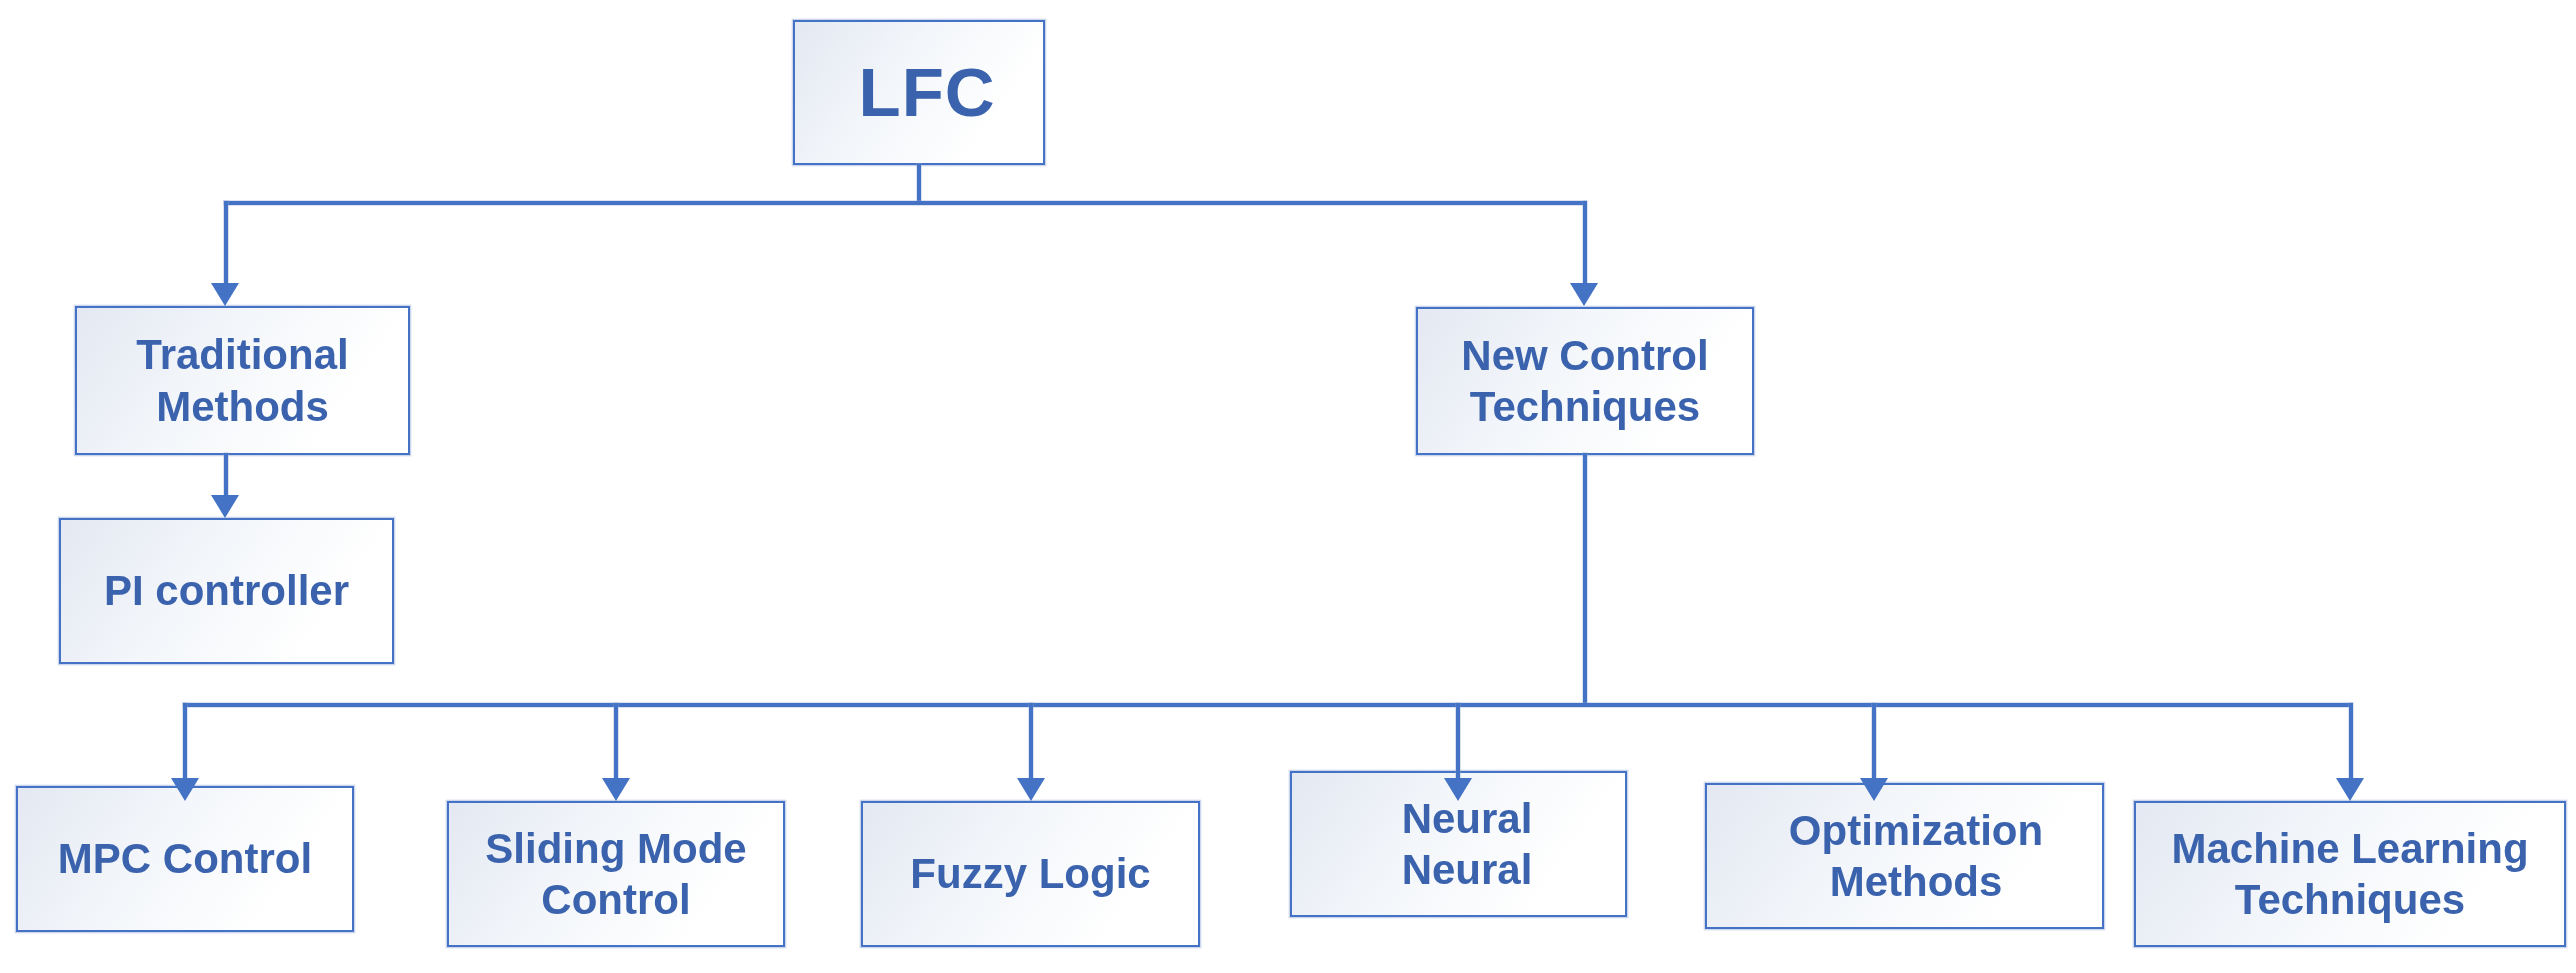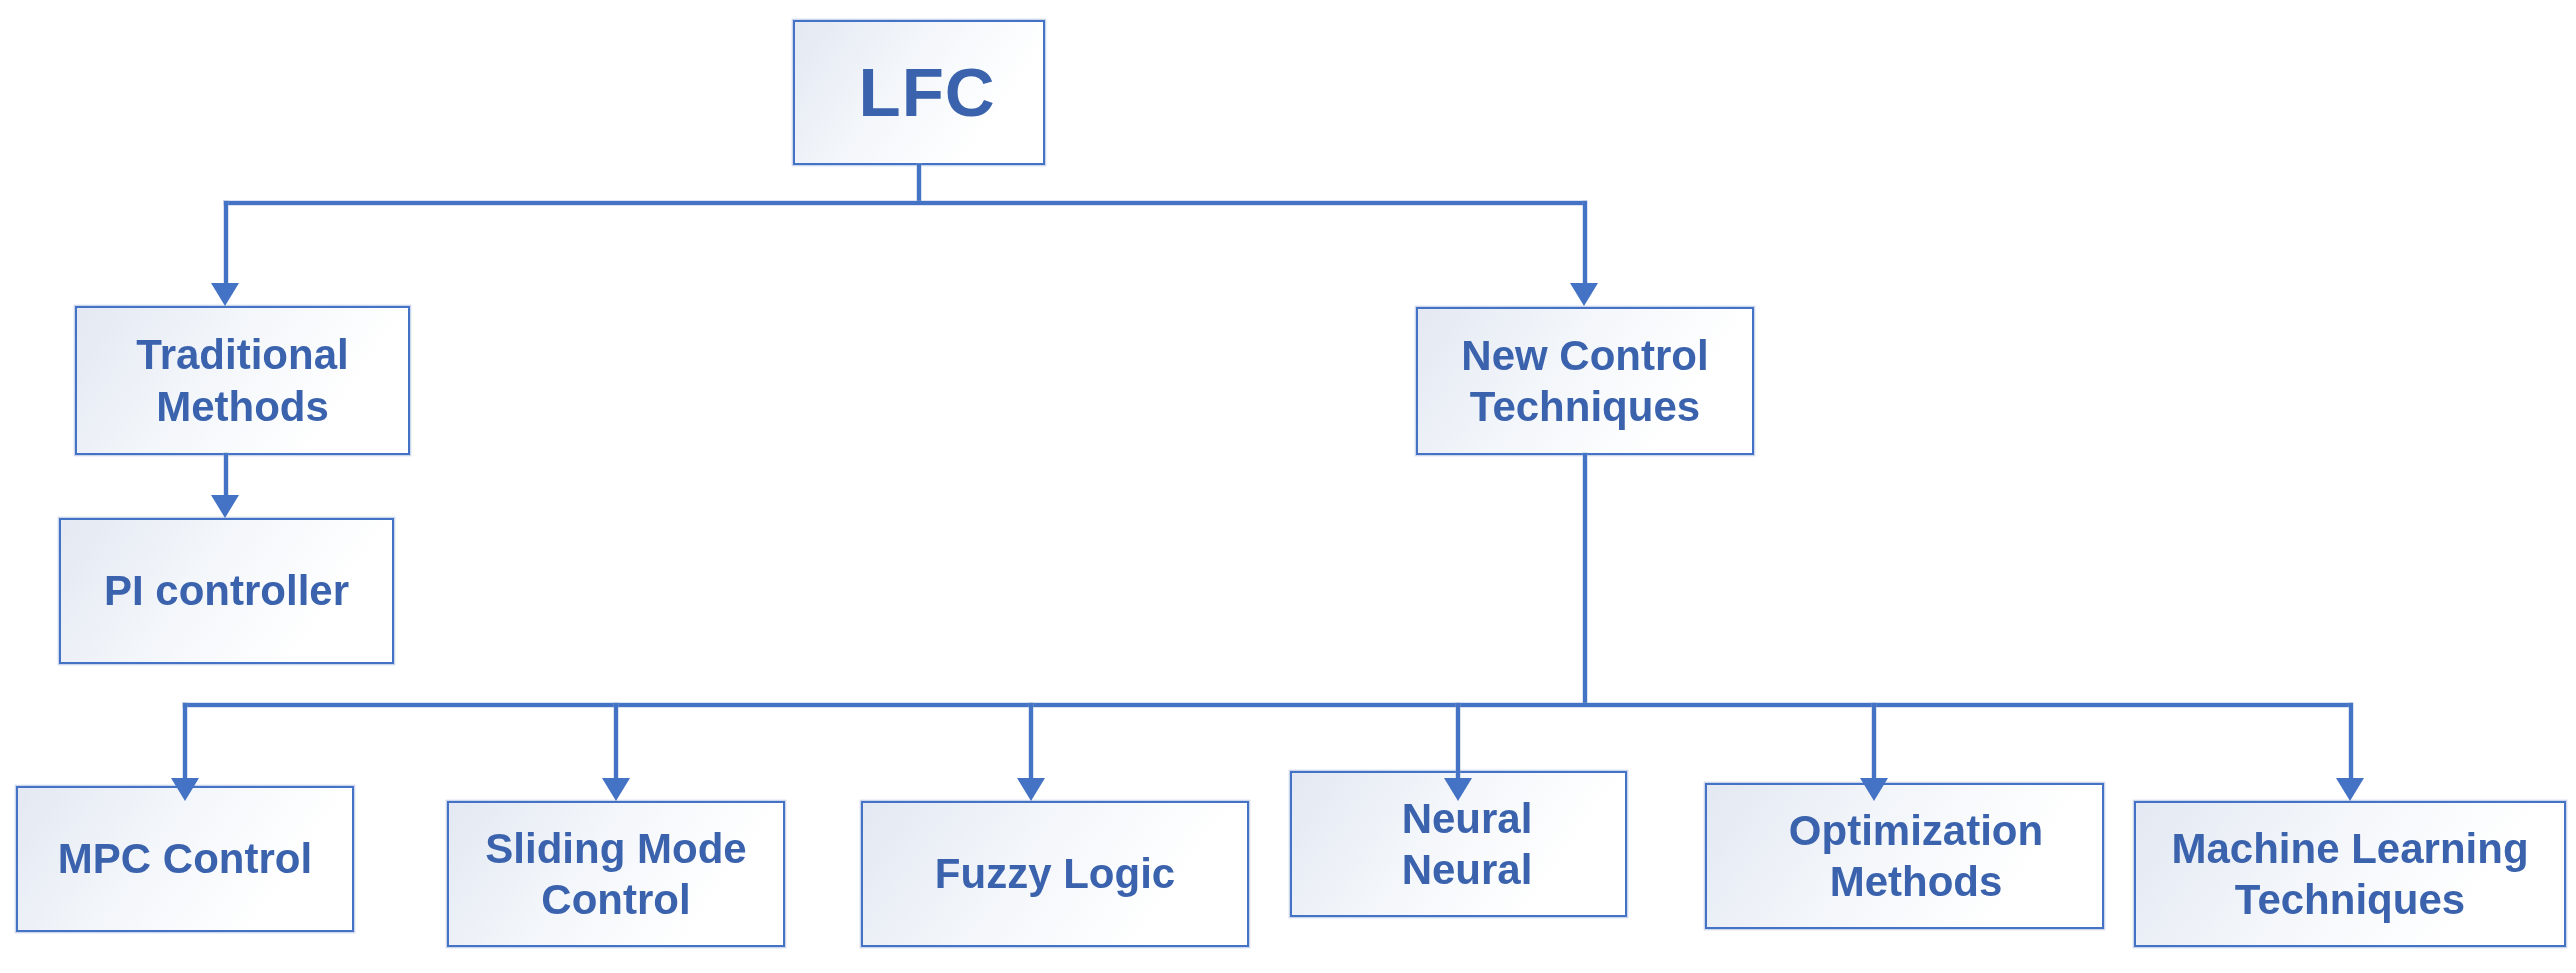--- a/index.html
+++ b/index.html
@@ -69,21 +69,21 @@
 
   <div class="node" style="left:16px; top:786px; width:338px; height:146px;">
     <span>MPC Control</span>
   </div>
 
   <div class="node" style="left:447px; top:801px; width:338px; height:146px;">
     <span>Sliding Mode</span>
     <span>Control</span>
   </div>
 
-  <div class="node" style="left:861px; top:801px; width:388px; height:146px;">
+  <div class="node" style="left:861px; top:801px; width:339px; height:146px;">
     <span>Fuzzy Logic</span>
   </div>
 
   <div class="node" style="left:1290px; top:771px; width:337px; height:146px;padding-left:17px;">
     <span>Neural</span>
     <span>Neural</span>
   </div>
 
   <div class="node" style="left:1705px; top:783px; width:399px; height:146px;padding-left:23px;">
     <span>Optimization</span>

